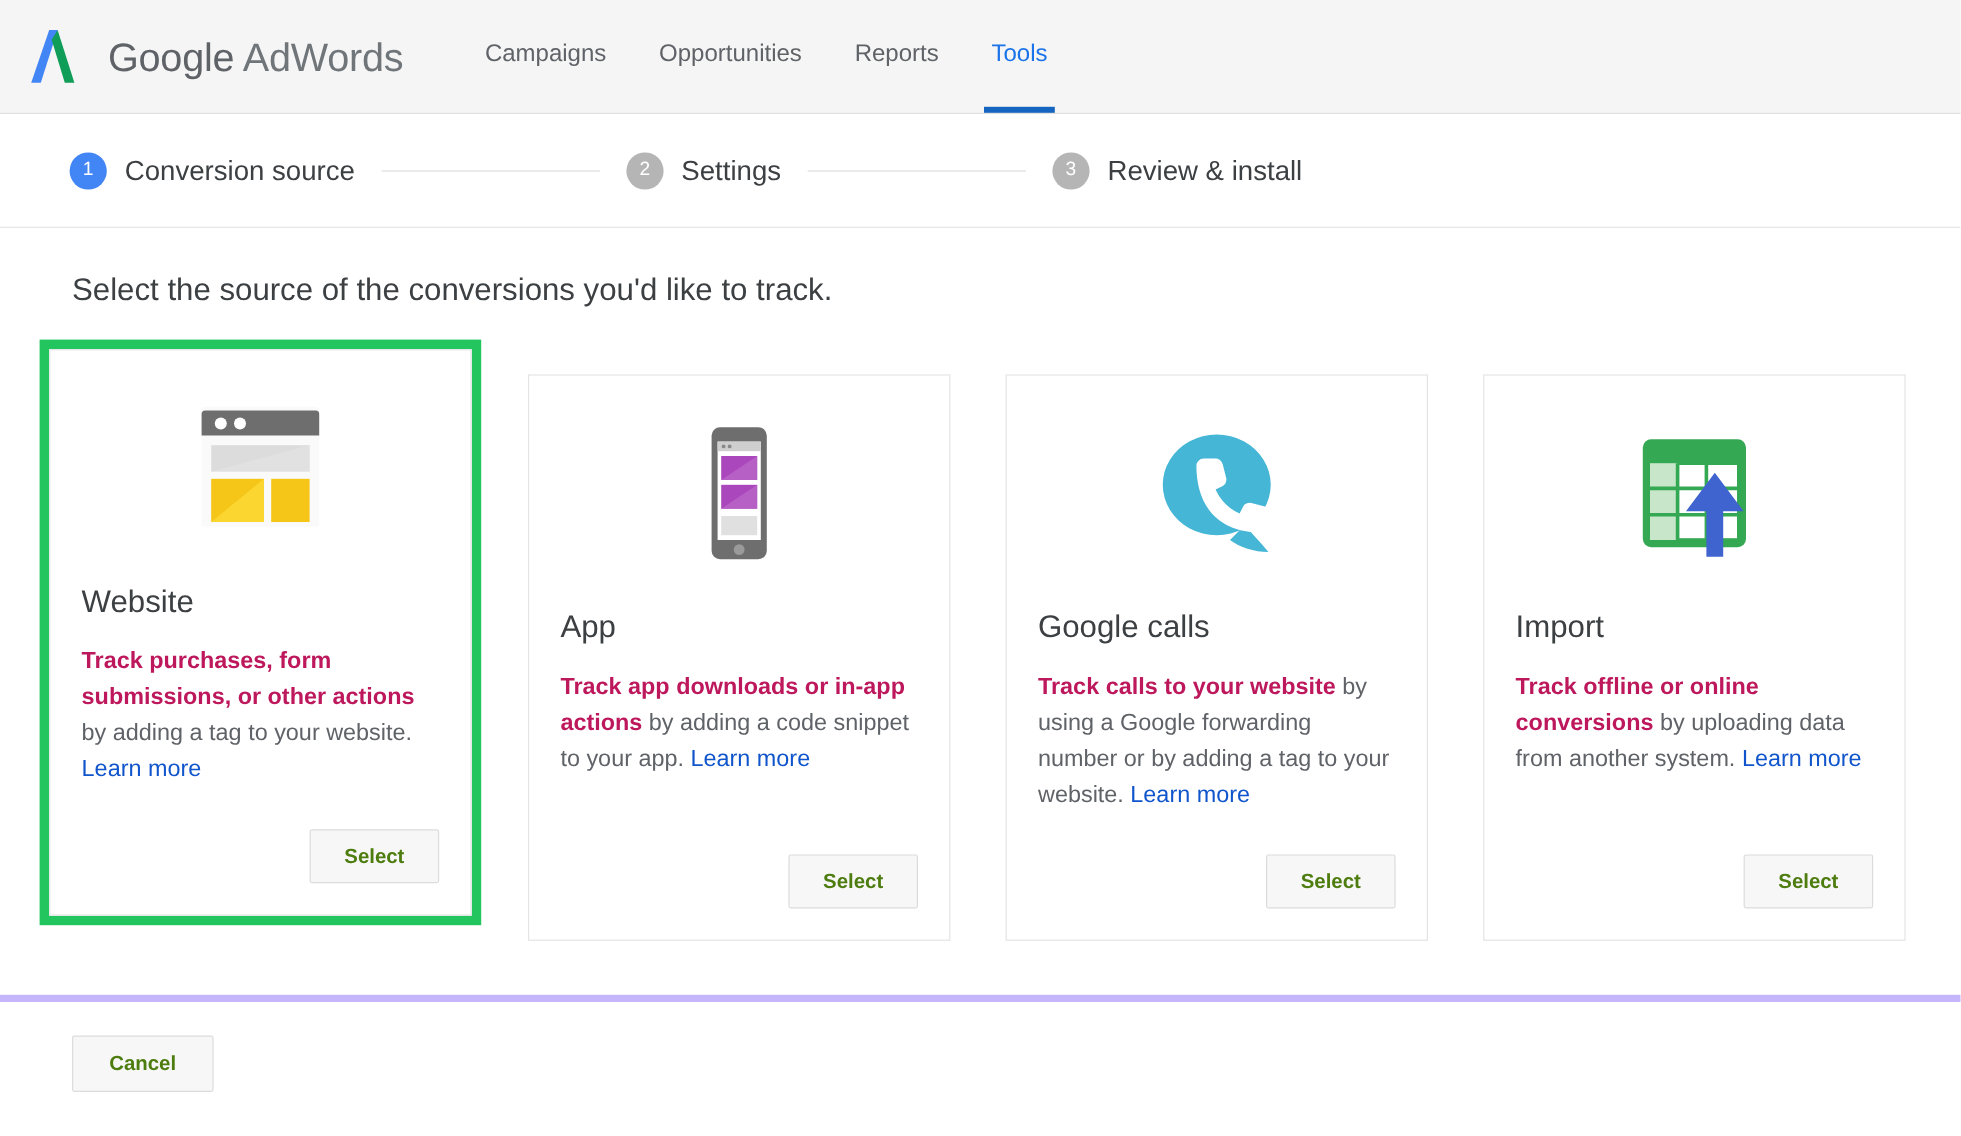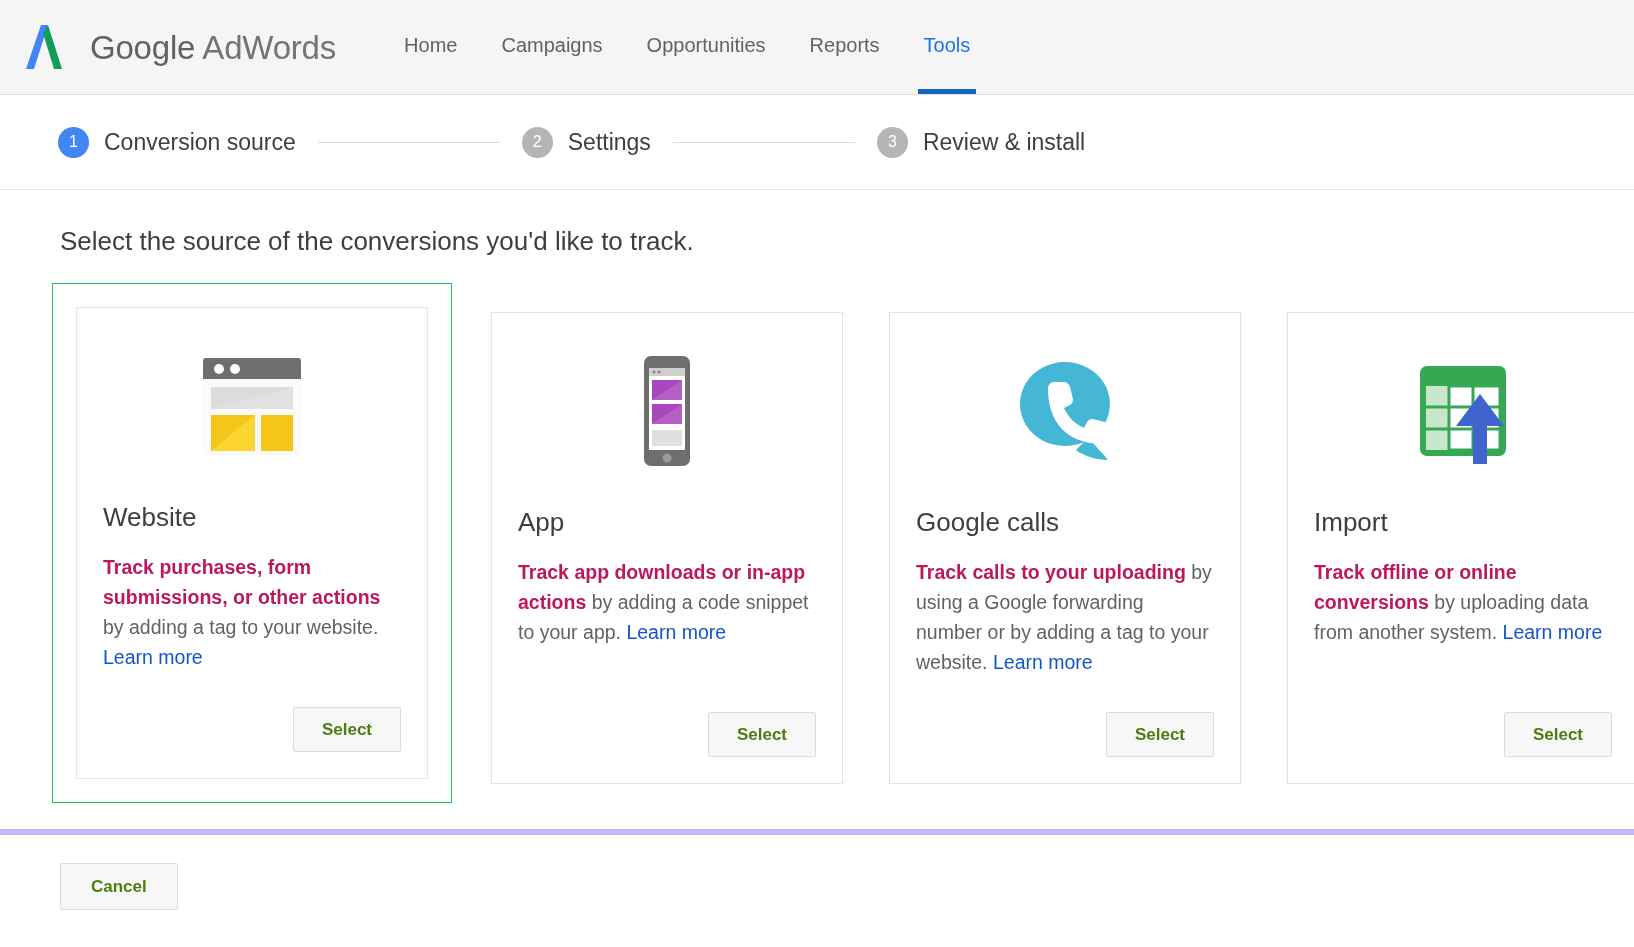--- a/index.html
+++ b/index.html
@@ -101,24 +101,22 @@
 
   .cards {
     display: flex;
     align-items: flex-start;
     padding: 26px 0 0 33px;
     gap: 0;
   }
 
   .card-wrap { position: relative; }
   .card-wrap.selected {
-    border: 1px solid #22c55e;
-    padding: 23px;
+    border: 8px solid #22c55e;
     margin-right: 16px;
-    margin-left: 19px;
   }
   .card-wrap.plain { padding: 29px 23px 23px 23px; }
 
   .card {
     width: 352px;
     height: 472px;
     border: 1px solid #e4e4e4;
     background: #fff;
     display: flex;
     flex-direction: column;
@@ -189,21 +187,20 @@
         <svg class="brand-logo" viewBox="0 0 52 50" xmlns="http://www.w3.org/2000/svg">
           <path d="M24 2 L10 46 L2 46 L17 2 Z" fill="#4285f4"></path>
           <path d="M24 2 L38 46 L30 46 L19 10 Z" fill="#0f9d58"></path>
           <path d="M17 2 L24 2 L19 10 Z" fill="#4285f4"></path>
         </svg>
       </span>
       <span class="brand-text"><span>Google</span><span class="light"> AdWords</span></span>
     </div>
 
     <div class="nav">
-      <a class="nav-item">Home</a>
       <a class="nav-item">Campaigns</a>
       <a class="nav-item">Opportunities</a>
       <a class="nav-item">Reports</a>
       <a class="nav-item active">Tools</a>
     </div>
   </div>
 
   <div class="stepper">
     <div class="step">
       <span class="step-num active">1</span>
@@ -278,21 +275,21 @@
       <div class="card-wrap plain">
         <div class="card">
           <div class="card-icon">
             <svg class="icon-svg" width="122" height="118" viewBox="0 0 122 118" xmlns="http://www.w3.org/2000/svg">
               <path d="M61 10 a45 42 0 1 1 -0.1 0 Z" fill="#45b6d6"></path>
               <path d="M84 86 C92 94 98 101 104 108 C92 108 80 104 72 98 Z" fill="#45b6d6"></path>
               <path d="M44 36 c0-3 3-6 6-6 l10 0 c3 0 5 2 6 5 l3 12 c0 3-1 5-3 6 l-6 3 c4 9 11 16 20 20 l3-6 c1-2 3-3 6-3 l12 3 c3 1 5 3 5 6 l0 10 c0 3-3 6-6 6 C60 92 44 68 44 36 Z" fill="#ffffff"></path>
             </svg>
           </div>
           <div class="card-title">Google calls</div>
-          <p class="card-desc"><b>Track calls to your uploading</b><span> by using a Google forwarding number or by adding a tag to your website. </span><a>Learn more</a></p>
+          <p class="card-desc"><b>Track calls to your website</b><span> by using a Google forwarding number or by adding a tag to your website. </span><a>Learn more</a></p>
           <div class="card-footer">
             <button class="btn">Select</button>
           </div>
         </div>
       </div>
 
       <div class="card-wrap plain">
         <div class="card">
           <div class="card-icon">
             <svg class="icon-svg" width="122" height="118" viewBox="0 0 122 118" xmlns="http://www.w3.org/2000/svg">

